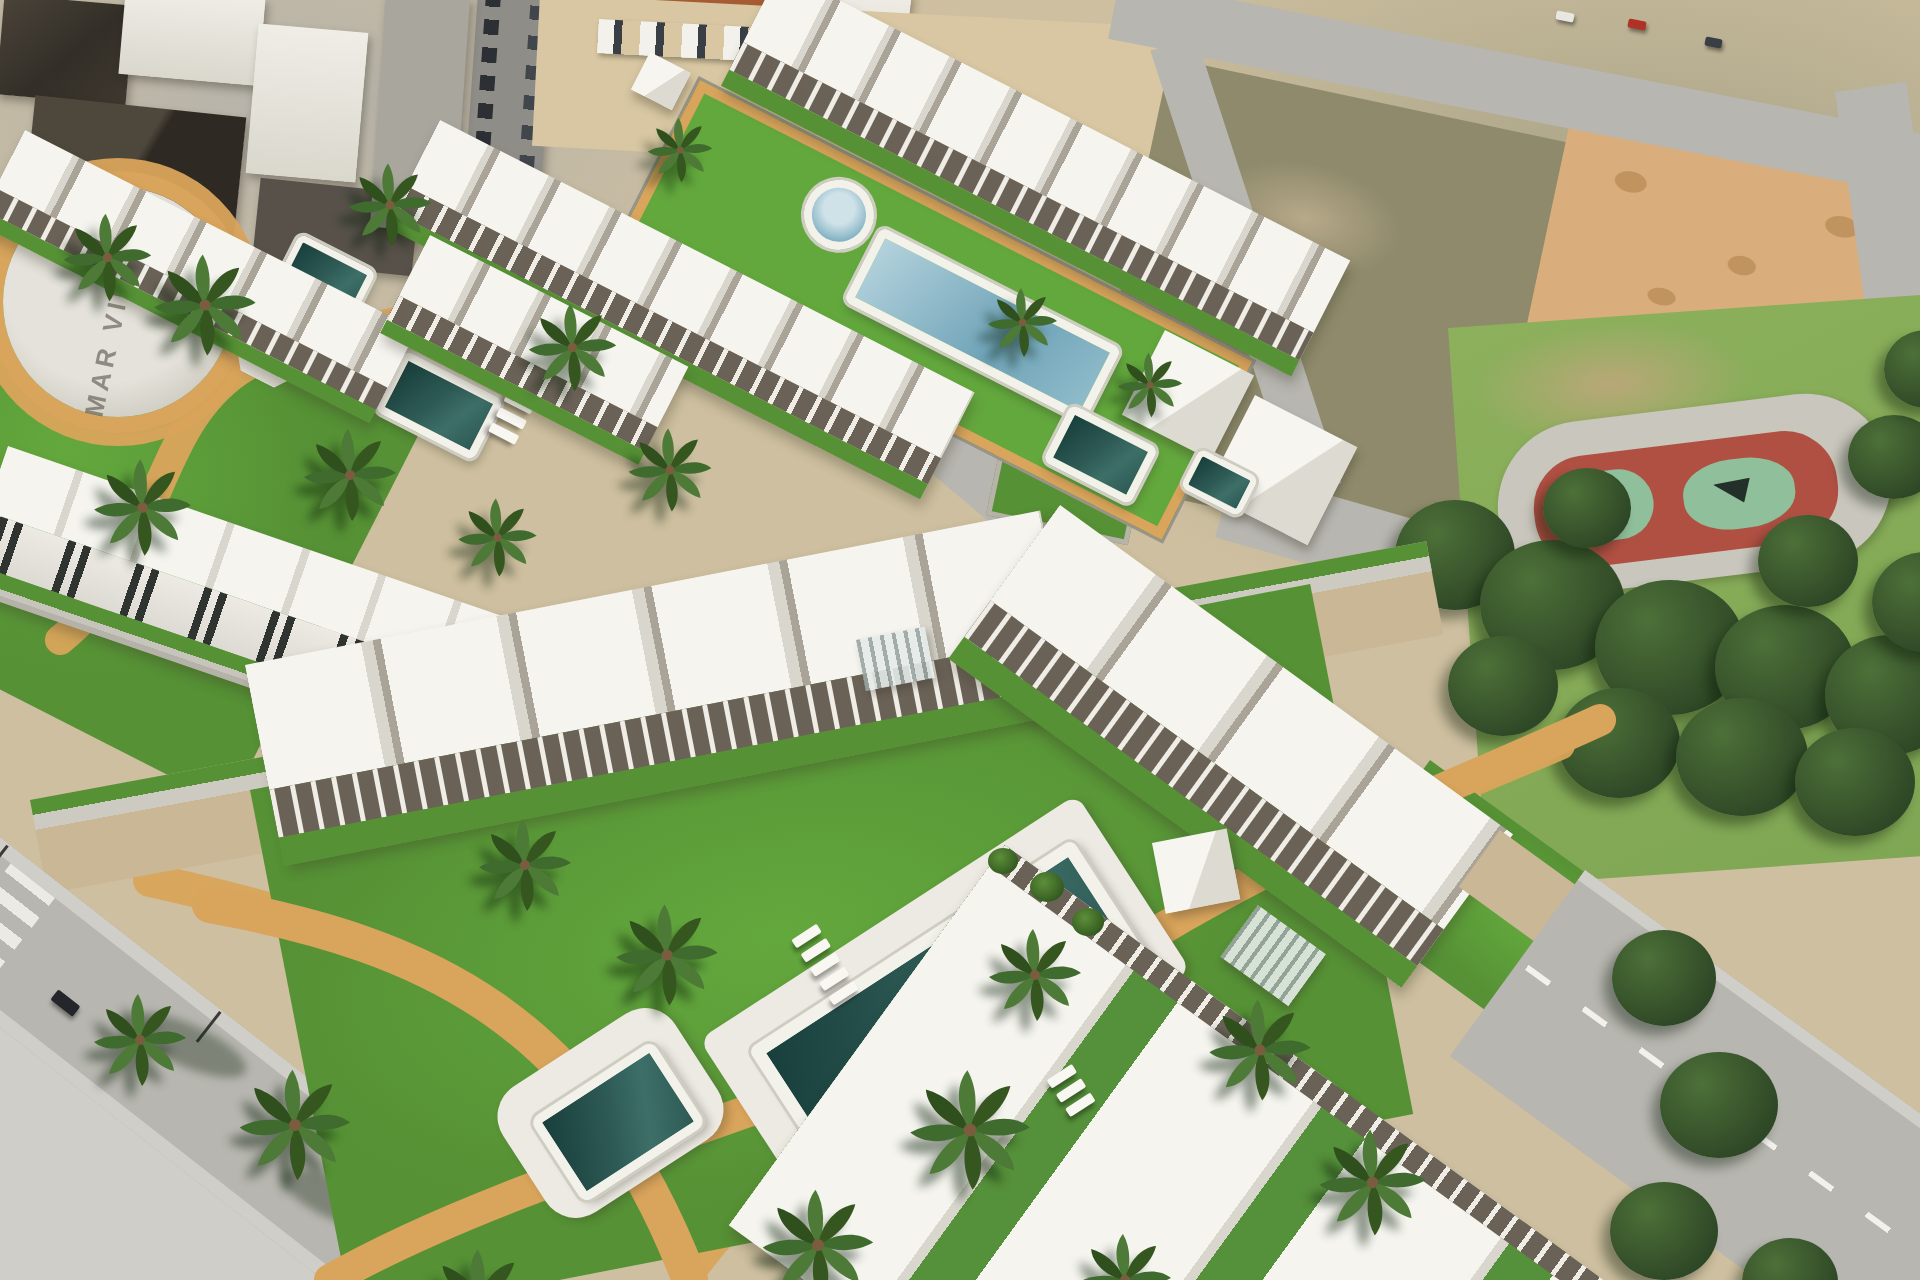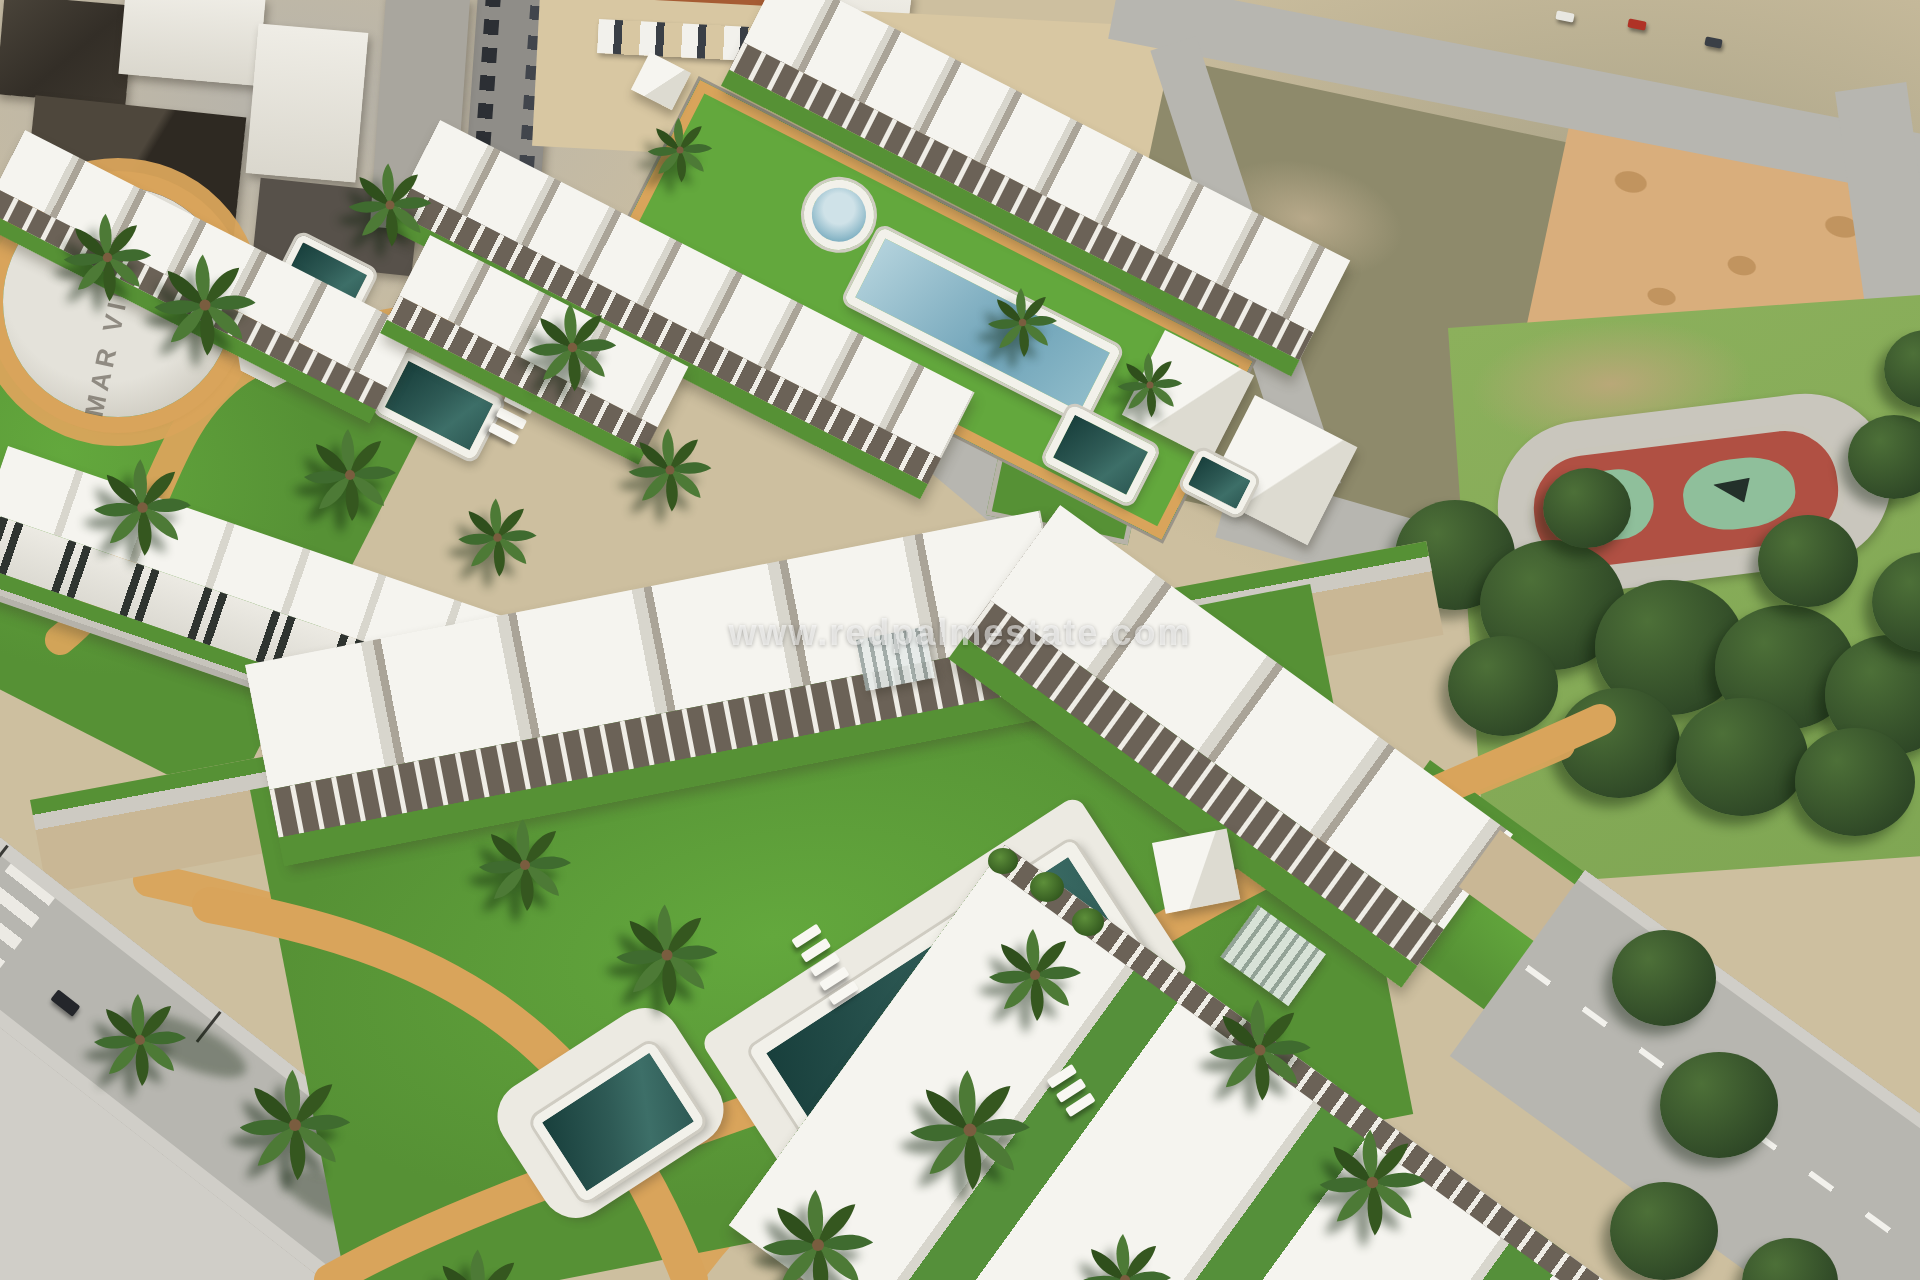--- a/index.html
+++ b/index.html
@@ -380,15 +380,14 @@
   <svg class="palm" style="left:1075px;top:1230px;width:100px;height:100px;z-index:10;">
       <use href="#palm"></use>
     </svg>
   <svg class="palm" style="left:235px;top:1065px;width:120px;height:120px;z-index:10;">
       <use href="#palm"></use>
     </svg>
   <svg class="palm" style="left:90px;top:990px;width:100px;height:100px;z-index:10;">
       <use href="#palm"></use>
     </svg>
 
-  <div class="abs watermark">www.redpalmestate.com</div>
 
 </div>
 
 </body></html>

